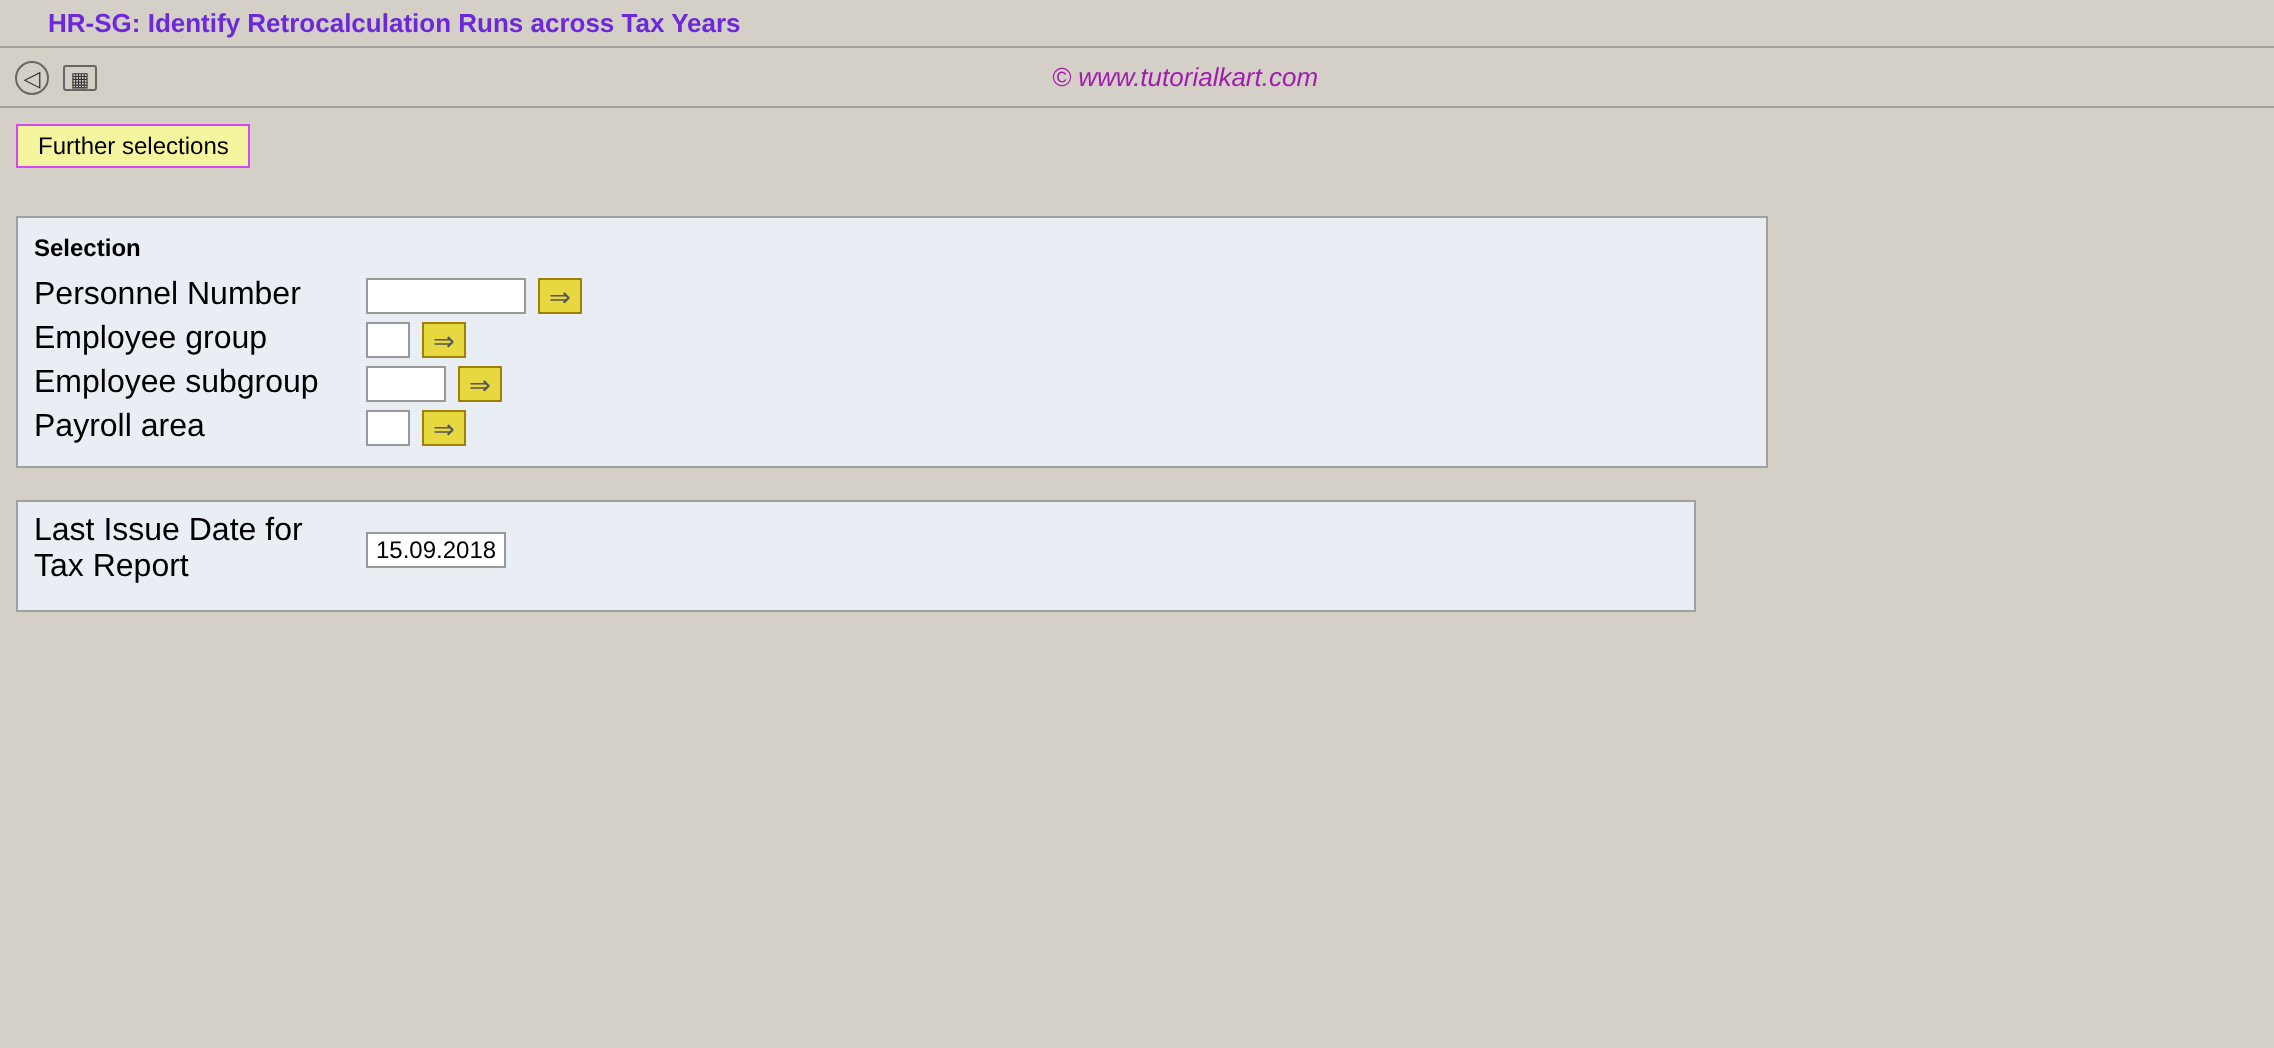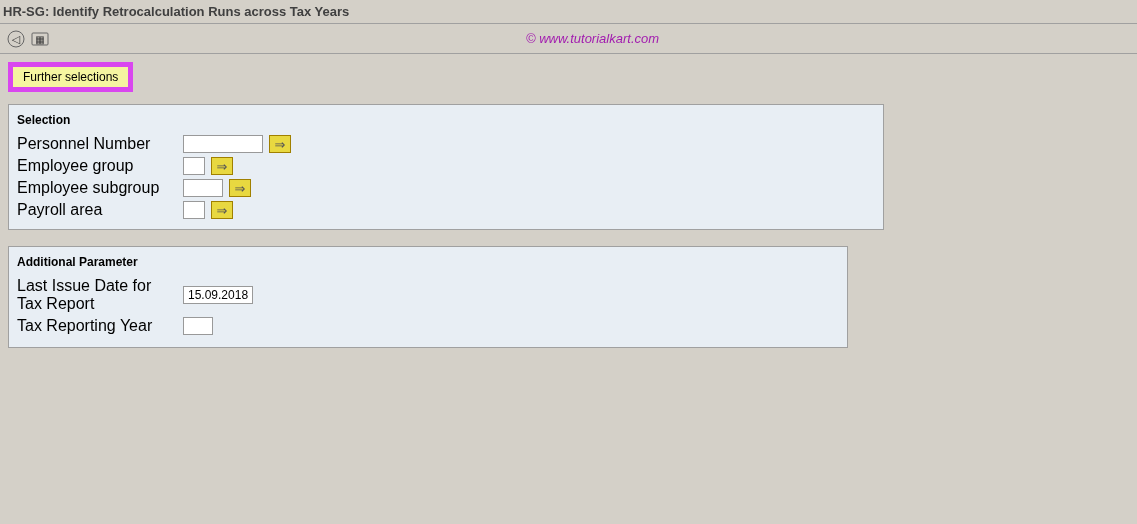--- a/index.html
+++ b/index.html
@@ -8,24 +8,24 @@
       font-family: Arial, Helvetica, sans-serif;
       font-size: 12px;
       background: #d4d0c8;
       width: 1137px;
       min-height: 524px;
     }
 
     
     .title-bar {
       background: #d4d0c8;
-      padding: 4px 3px;
+      padding: 4px 24px;
       font-size: 13px;
       font-weight: bold;
-      color: #404040;
+      color: #6d28d9;
       border-bottom: 1px solid #a0a0a0;
     }
 
     
     .toolbar {
       background: #d4d0c8;
       padding: 3px 6px;
       display: flex;
       align-items: center;
       gap: 4px;
@@ -53,26 +53,26 @@
 
     
     .main-content {
       background: #d4d0c8;
       padding: 8px;
     }
 
     
     .further-selections-btn {
       background: #f5f5a0;
-      border: 5px solid #d946ef;
+      border: 1px solid #d946ef;
       padding: 3px 10px;
       font-size: 12px;
       cursor: pointer;
       color: #000;
-      margin-bottom: 12px;
+      margin-bottom: 24px;
       display: inline-block;
     }
 
     
     .section-box {
       border: 1px solid #a0a0a0;
       background: #e8eef4;
       margin-bottom: 8px;
       padding: 4px 0 8px 0;
     }
@@ -209,26 +209,21 @@
       <input class="form-input input-payroll-area" type="text" value="" style="">
       <div class="arrow-btn"></div>
     </div>
   </div>
 
   
   <div style="height:8px;"></div>
 
   
   <div class="additional-section">
-    <div class="section-title">Additional Parameter</div>
 
     <div class="form-row">
       <span class="form-label">Last Issue Date for Tax Report</span>
       <span class="date-value-box">15.09.2018</span>
     </div>
 
-    <div class="form-row">
-      <span class="form-label">Tax Reporting Year</span>
-      <input class="form-input input-year" type="text" value="" style="">
-    </div>
   </div>
 
 </div>
 
 </body></html>

